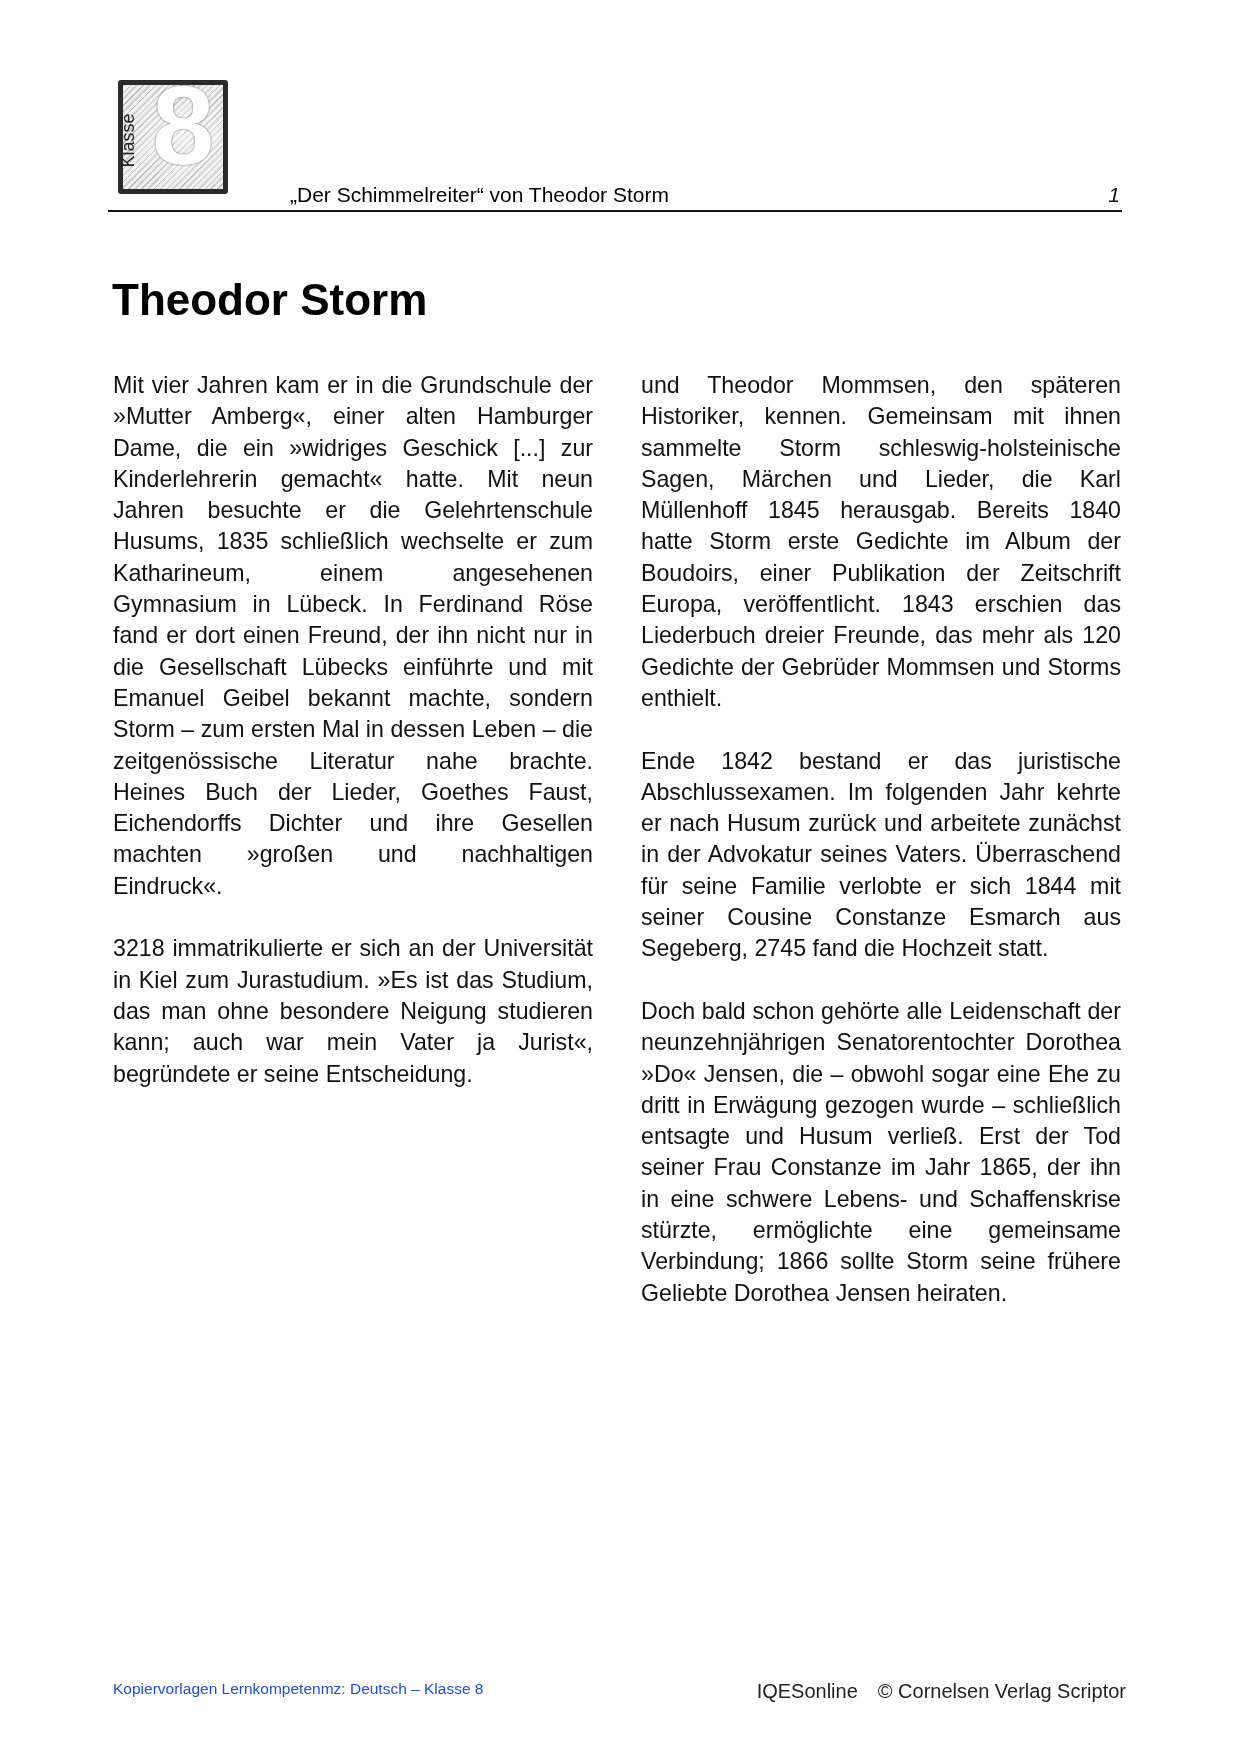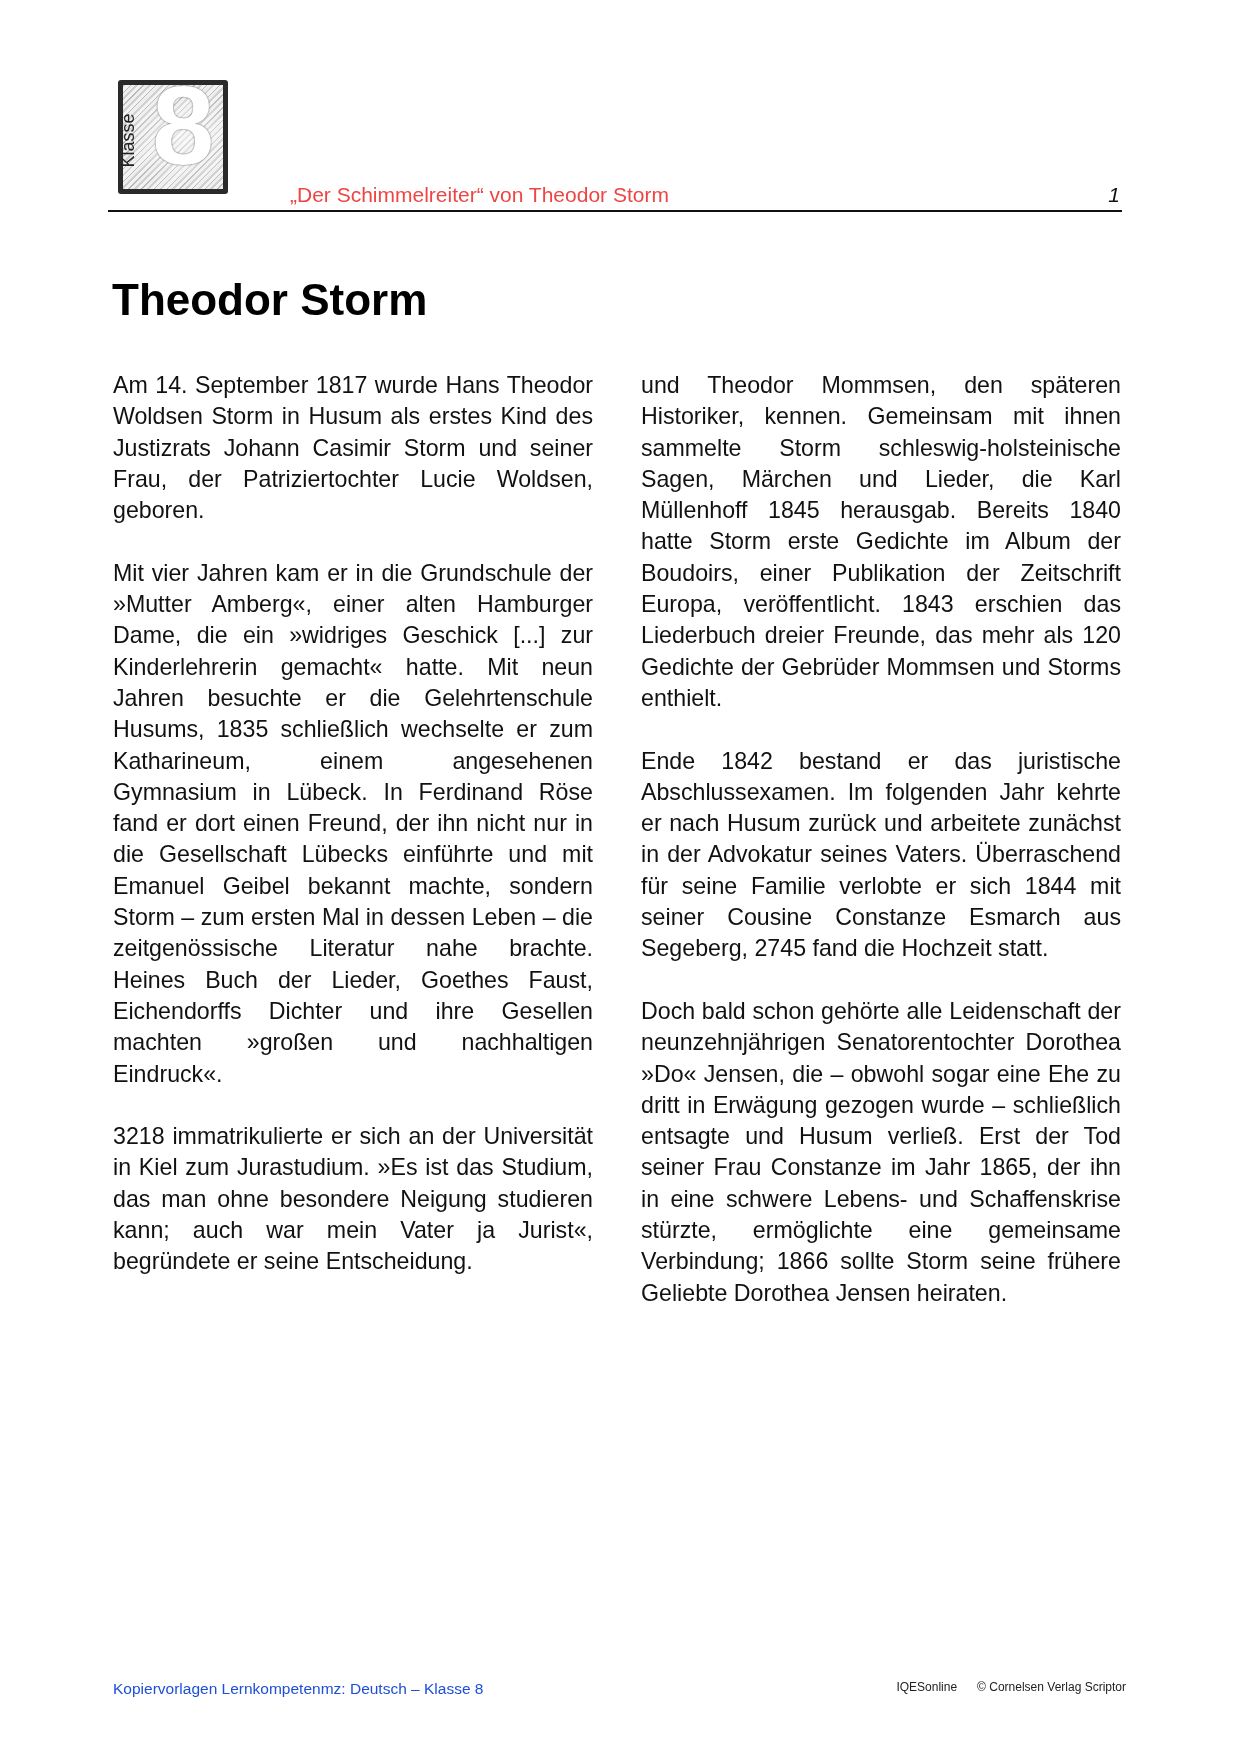--- a/index.html
+++ b/index.html
@@ -4,49 +4,48 @@
 <style>
   html, body { margin:0; padding:0; background:#ffffff; }
   body { width:1240px; height:1754px; position:relative; font-family:"Liberation Sans", sans-serif; color:#111; overflow:hidden; }
   .logo { position:absolute; left:112px; top:76px; width:120px; height:122px; }
   .logo-frame { position:absolute; left:6px; top:4px; width:110px; height:114px; border:5px solid #2a2a2a; border-radius:3px; box-sizing:border-box;
     background: repeating-linear-gradient(135deg, #cfcfcf 0 2px, #f3f3f3 2px 5px, #b8b8b8 5px 6px, #eeeeee 6px 9px); }
   .logo-frame::after { content:""; position:absolute; inset:0; background: radial-gradient(ellipse at 60% 50%, rgba(255,255,255,0.55), rgba(255,255,255,0) 70%); }
   .logo-klasse { position:absolute; left:-14px; top:54px; transform:rotate(-90deg); transform-origin:center; font-size:18px; color:#222; width:60px; text-align:center; }
   .logo-num { position:absolute; left:40px; top:-6px; font-size:112px; font-weight:bold; color:#ffffff; line-height:1;
     text-shadow: 0 0 2px #888, 0 0 1px #666; z-index:2; }
-  .header-title { position:absolute; left:290px; top:183px; font-size:21px; color:#ef4444; }
+  .header-title { position:absolute; left:290px; top:183px; font-size:21px; color:#000000; }
   .header-page { position:absolute; right:120px; top:183px; font-size:21px; font-style:italic; color:#111; }
   .header-rule { position:absolute; left:108px; top:210px; width:1014px; height:2px; background:#111; }
   .page-title { position:absolute; left:112px; top:275px; font-size:44px; font-weight:bold; color:#000000; margin:0; }
   .col { position:absolute; top:370px; width:480px; font-size:23.2px; line-height:31.3px; text-align:justify; }
   .col-left { left:113px; }
   .col-right { left:641px; }
   .col p { margin:0 0 31.3px 0; }
   .footer-left { position:absolute; left:113px; top:1680px; font-size:15.5px; color:#1d4ed8; }
-  .footer-right { position:absolute; right:114px; top:1680px; font-size:12px; color:#222; }
+  .footer-right { position:absolute; right:114px; top:1680px; font-size:20px; color:#222; }
   .footer-right span + span { margin-left:20px; }
 </style>
 </head>
 <body>
 
 <div class="logo">
   <div class="logo-frame"></div>
   <div class="logo-klasse">Klasse</div>
   <div class="logo-num">8</div>
 </div>
 
 <div class="header-title">„Der Schimmelreiter“ von Theodor Storm</div>
 <div class="header-page">1</div>
 <div class="header-rule"></div>
 
 <h1 class="page-title">Theodor Storm</h1>
 
 <div class="col col-left">
-  <p>Am 14. September 1817 wurde Hans Theodor Woldsen Storm in Husum als erstes Kind des Justizrats Johann Casimir Storm und seiner Frau, der Patriziertochter Lucie Woldsen, geboren.</p>
   <p>Mit vier Jahren kam er in die Grundschule der »Mutter Amberg«, einer alten Hamburger Dame, die ein »widriges Geschick [...] zur Kinderlehrerin gemacht« hatte. Mit neun Jahren besuchte er die Gelehrtenschule Husums, 1835 schließlich wechselte er zum Katharineum, einem angesehenen Gymnasium in Lübeck. In Ferdinand Röse fand er dort einen Freund, der ihn nicht nur in die Gesellschaft Lübecks einführte und mit Emanuel Geibel bekannt machte, sondern Storm – zum ersten Mal in dessen Leben – die zeitgenössische Literatur nahe brachte. Heines Buch der Lieder, Goethes Faust, Eichendorffs Dichter und ihre Gesellen machten »großen und nachhaltigen Eindruck«.</p>
   <p>3218 immatrikulierte er sich an der Universität in Kiel zum Jurastudium. »Es ist das Studium, das man ohne besondere Neigung studieren kann; auch war mein Vater ja Jurist«, begründete er seine Entscheidung.</p>
 </div>
 
 <div class="col col-right">
   <p>und Theodor Mommsen, den späteren Historiker, kennen. Gemeinsam mit ihnen sammelte Storm schleswig-holsteinische Sagen, Märchen und Lieder, die Karl Müllenhoff 1845 herausgab. Bereits 1840 hatte Storm erste Gedichte im Album der Boudoirs, einer Publikation der Zeitschrift Europa, veröffentlicht. 1843 erschien das Liederbuch dreier Freunde, das mehr als 120 Gedichte der Gebrüder Mommsen und Storms enthielt.</p>
   <p>Ende 1842 bestand er das juristische Abschlussexamen. Im folgenden Jahr kehrte er nach Husum zurück und arbeitete zunächst in der Advokatur seines Vaters. Überraschend für seine Familie verlobte er sich 1844 mit seiner Cousine Constanze Esmarch aus Segeberg, 2745 fand die Hochzeit statt.</p>
   <p>Doch bald schon gehörte alle Leidenschaft der neunzehnjährigen Senatorentochter Dorothea »Do« Jensen, die – obwohl sogar eine Ehe zu dritt in Erwägung gezogen wurde – schließlich entsagte und Husum verließ. Erst der Tod seiner Frau Constanze im Jahr 1865, der ihn in eine schwere Lebens- und Schaffenskrise stürzte, ermöglichte eine gemeinsame Verbindung; 1866 sollte Storm seine frühere Geliebte Dorothea Jensen heiraten.</p>
 </div>
 

